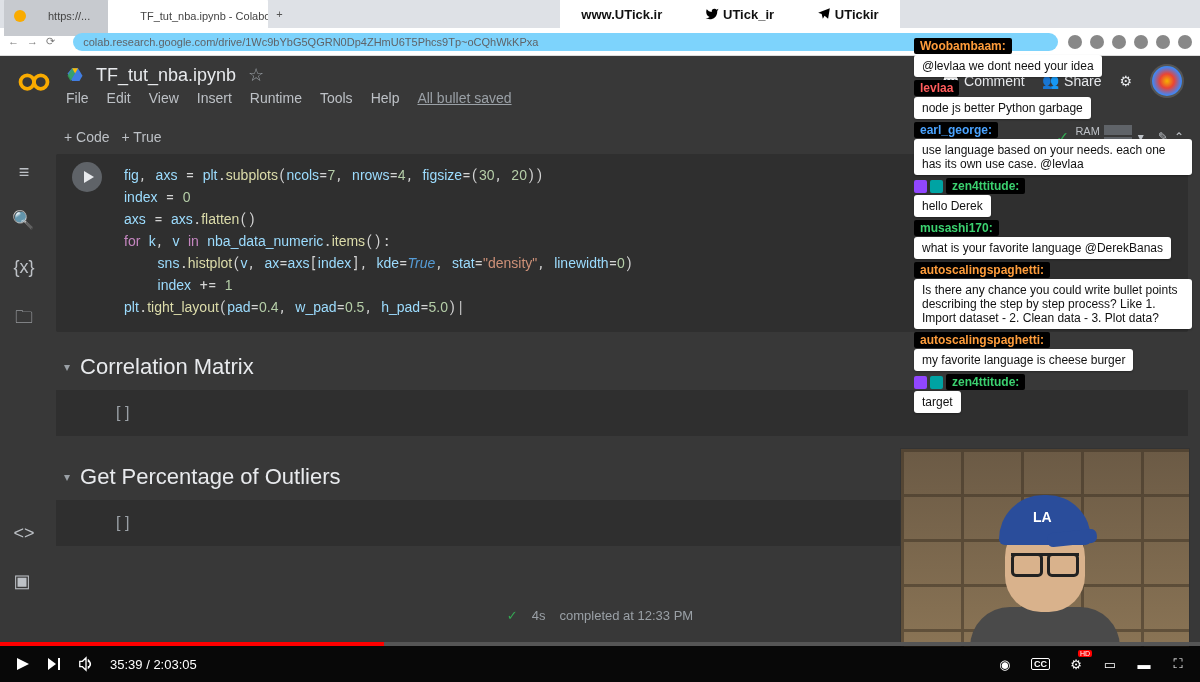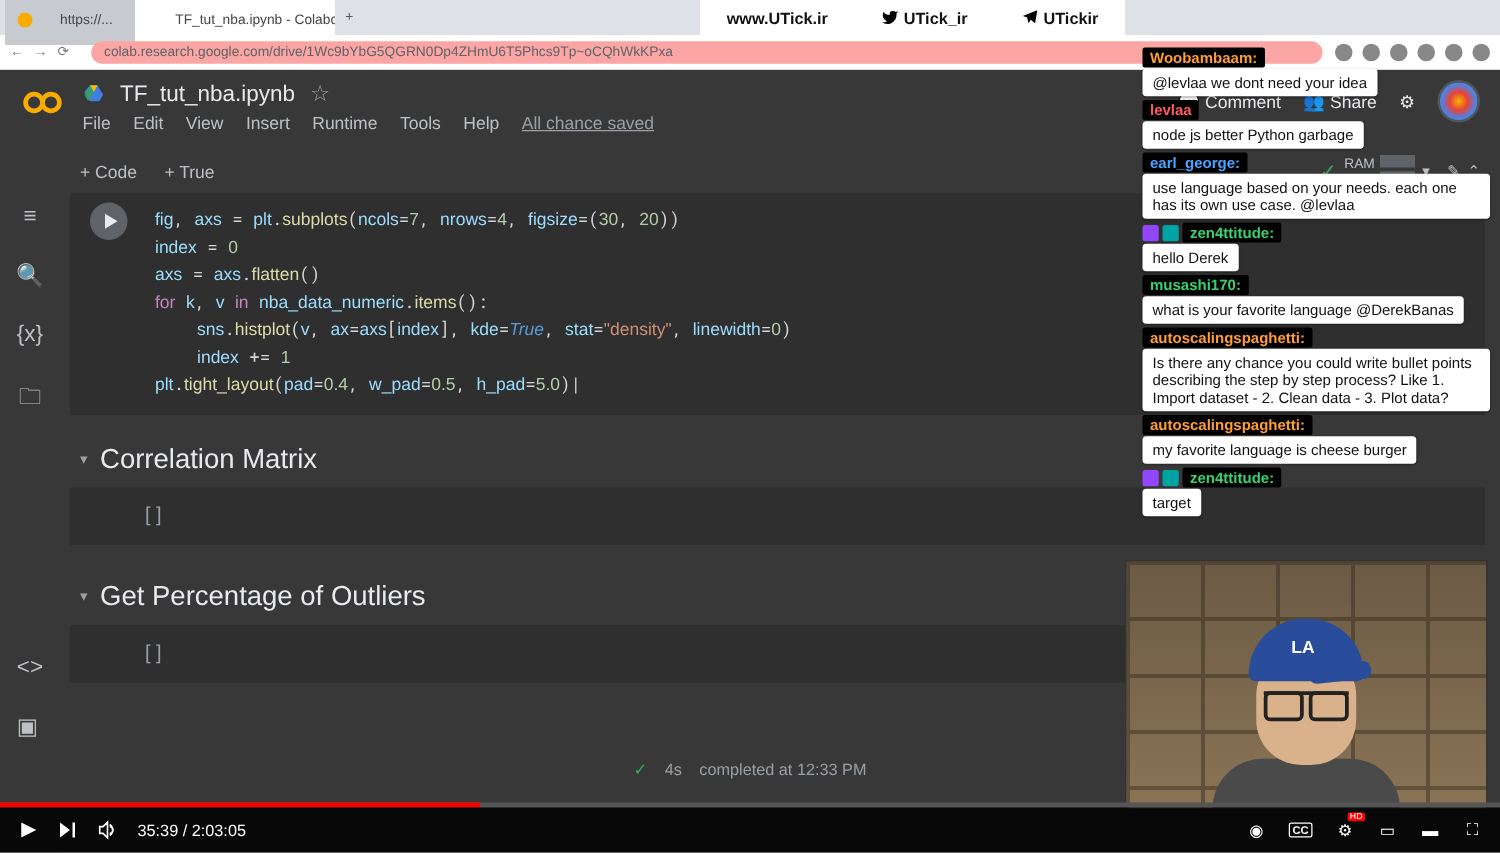--- a/index.html
+++ b/index.html
@@ -4,35 +4,35 @@
 <style>
   * { margin:0; padding:0; box-sizing:border-box; font-family: Arial, sans-serif; }
   body { width:1200px; height:682px; background:#fff; overflow:hidden; position:relative; }
   .browser-chrome { height:28px; background:#dee1e6; display:flex; align-items:center; font-size:11px; color:#444; }
   .tab { background:#fff; height:40px; margin-top:4px; padding:0 18px 0 10px; border-radius:6px 6px 0 0; display:flex; align-items:center; gap:22px; max-width:160px; overflow:hidden; white-space:nowrap; }
   .tab.inactive{ background:#c7cacf; margin-left:4px;}
   .tab-fav { width:12px; height:12px; border-radius:50%; background:#f9ab00; }
   .tab-fav.co { background:linear-gradient(#f9ab00,#f9ab00);}
   .addrbar { height:28px; background:#fff; display:flex; align-items:center; padding:0 8px; border-bottom:1px solid #ddd; font-size:11px; color:#555; gap:10px;}
   .addr-controls span { margin-right:8px; color:#777;}
-  .url-box { flex:1; background:#fca5a5; border-radius:12px; padding:3px 10px; color:#5f6368; white-space:nowrap; overflow:hidden;}
+  .url-box { flex:1; background:#7dd3fc; border-radius:12px; padding:3px 10px; color:#5f6368; white-space:nowrap; overflow:hidden;}
   .ext-icons { display:flex; gap:8px; color:#666;}
   .ext-icons div{width:14px;height:14px;border-radius:50%;background:#888;}
   .colab { position:absolute; top:56px; left:0; right:0; bottom:0; background:#383838; color:#e8eaed; display:flex; flex-direction:column;justify-content:center;}
   .colab-header { display:flex; align-items:flex-start; padding:8px 16px 0 16px; height:64px;}
   .co-logo { width:36px; height:36px; margin-right:14px; display:flex; align-items:center; justify-content:center; }
   .co-logo svg{width:36px;height:36px;}
   .title-row { display:flex; align-items:center; gap:12px; font-size:18px;}
   .drive-icon { width:18px; height:18px; }
   .star { color:#9aa0a6; font-size:18px;}
   .menu-row { display:flex; gap:18px; font-size:14px; color:#bdc1c6; margin-top:4px;}
   .menu-row .saved{ color:#9aa0a6; text-decoration:underline;}
   .header-right { margin-left:auto; display:flex; align-items:center; gap:18px; font-size:14px; color:#e8eaed;}
   .avatar { width:34px; height:34px; border-radius:50%; background:radial-gradient(circle,#f4b400,#ea4335,#4285f4,#34a853); border:2px solid #555;}
-  .toolbar { display:flex; align-items:center; padding:4px 16px 4px 64px; gap:22px; font-size:14px; color:#bdc1c6; height:34px;}
+  .toolbar { display:flex; align-items:center; padding:4px 16px 4px 64px; gap:12px; font-size:14px; color:#bdc1c6; height:34px;}
   .toolbar .right { margin-left:auto; display:flex; align-items:center; gap:6px; font-size:12px;}
   .ram-disk { text-align:right; line-height:12px; font-size:11px;}
   .ram-bar { width:28px; height:10px; background:#5f6368; margin-left:4px; display:inline-block;}
   .main { flex:1; display:flex; overflow:hidden;}
   .left-rail { width:48px; background:#383838; display:flex; flex-direction:column; align-items:center; padding-top:8px; gap:26px; color:#bdc1c6; font-size:18px;}
   .left-rail .bottom{ margin-top:auto; margin-bottom:90px; display:flex; flex-direction:column; gap:26px;}
   .notebook { flex:1; overflow:hidden; padding-right:4px;}
   .cell { background:#2f2f2f; margin:0 8px 18px 8px; border-radius:2px; position:relative;}
   .run-btn { position:absolute; left:16px; top:8px; width:30px; height:30px; border-radius:50%; background:#5f6368; display:flex; align-items:center; justify-content:center;}
   .run-btn::before{content:"";border-left:10px solid #e8eaed;border-top:6px solid transparent;border-bottom:6px solid transparent;margin-left:3px;}
@@ -142,21 +142,21 @@
         <span class="star">☆</span>
       </div>
       <div class="menu-row">
         <span>File</span>
         <span>Edit</span>
         <span>View</span>
         <span>Insert</span>
         <span>Runtime</span>
         <span>Tools</span>
         <span>Help</span>
-        <span class="saved">All chance saved</span>
+        <span class="saved">All bullet saved</span>
       </div>
     </div>
     <div class="header-right">
       <span>💬 <span>Comment</span></span>
       <span>👥 <span>Share</span></span>
       <span>⚙</span>
       <div class="avatar"></div>
     </div>
   </div>
 

